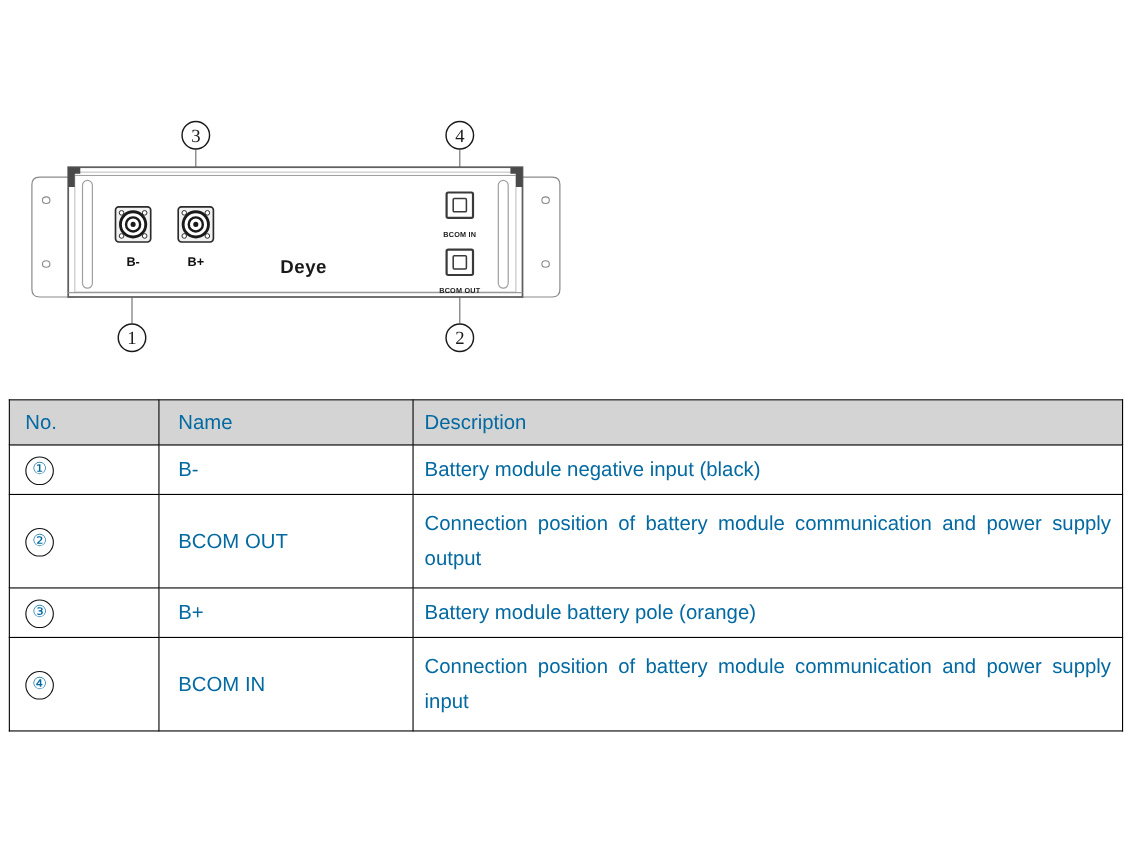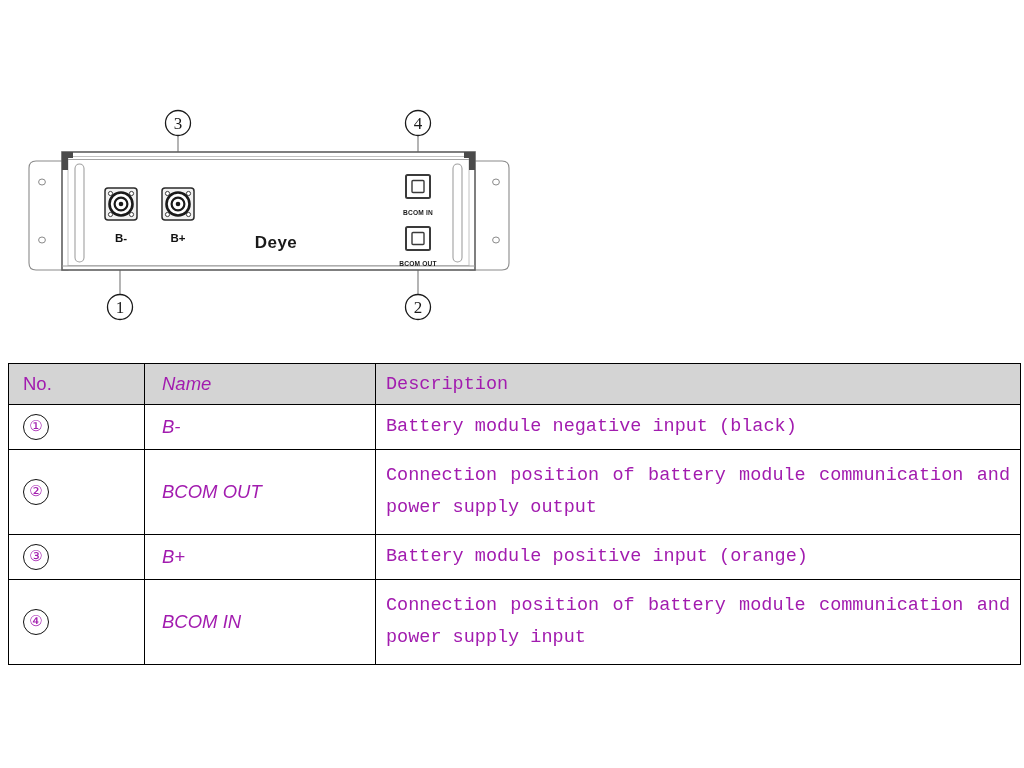--- a/index.html
+++ b/index.html
@@ -27,40 +27,40 @@
 
   
   #parts-table {
     position: absolute;
     left: 8px;
     top: 363px;
     width: 1009px;
     border-collapse: collapse;
     table-layout: fixed;
     font-size: 18.5px;
-    color: #a21caf;
+    color: #0369a1;
   }
   #parts-table td, #parts-table th {
     border: 1.6px solid #000000;
     padding: 0;
     vertical-align: middle;
     font-weight: normal;
   }
   #parts-table thead th {
     background: #d4d4d4;
     height: 40px;
     text-align: left;
   }
   .col-no   { width: 135px; }
   .col-name { width: 230px; }
   .col-desc { width: 644px; }
 
   .cell-pad-no   { padding: 0 0 0 14px; }
-  .cell-pad-name { padding: 0 0 0 17px; font-style: italic; }
-  .cell-pad-desc { padding: 0 10px 0 10px; font-family: Liberation Mono, monospace; }
+  .cell-pad-name { padding: 0 0 0 17px; }
+  .cell-pad-desc { padding: 0 10px 0 10px; }
 
   .row-short td { height: 44px; }
   .row-tall  td { height: 84px; }
 
   .desc-just {
     text-align: justify;
     text-align-last: left;
     line-height: 1.72;
     margin: 0;
   }
@@ -263,21 +263,21 @@
 
     <tr class="row-short">
       <td>
         <div class="cell-pad-no"><span class="circnum">③</span></div>
       </td>
       <td>
         <div class="cell-pad-name">B+</div>
       </td>
       <td>
         <div class="cell-pad-desc">
-            <p class="desc-one">Battery module positive input (orange)</p>
+            <p class="desc-one">Battery module battery pole (orange)</p>
           </div>
       </td>
     </tr>
 
     <tr class="row-tall">
       <td>
         <div class="cell-pad-no"><span class="circnum">④</span></div>
       </td>
       <td>
         <div class="cell-pad-name">BCOM IN</div>

